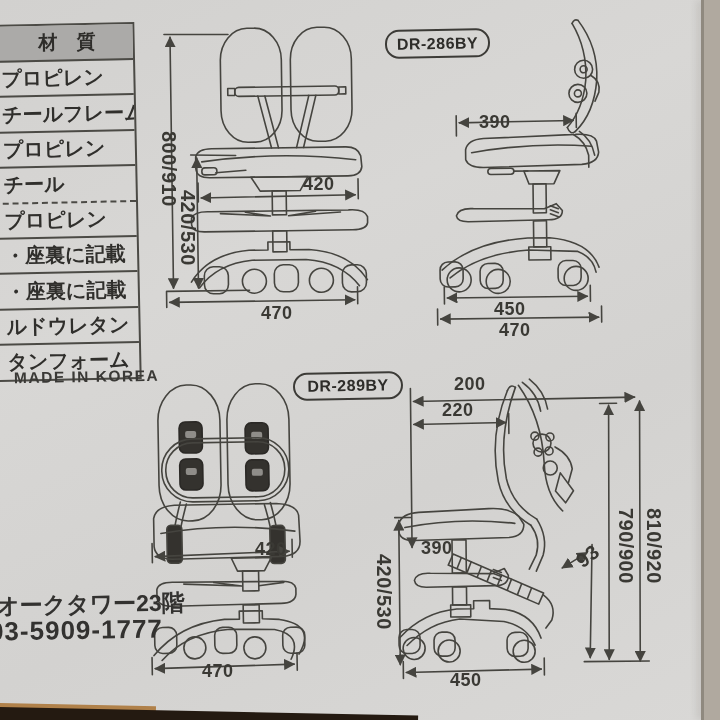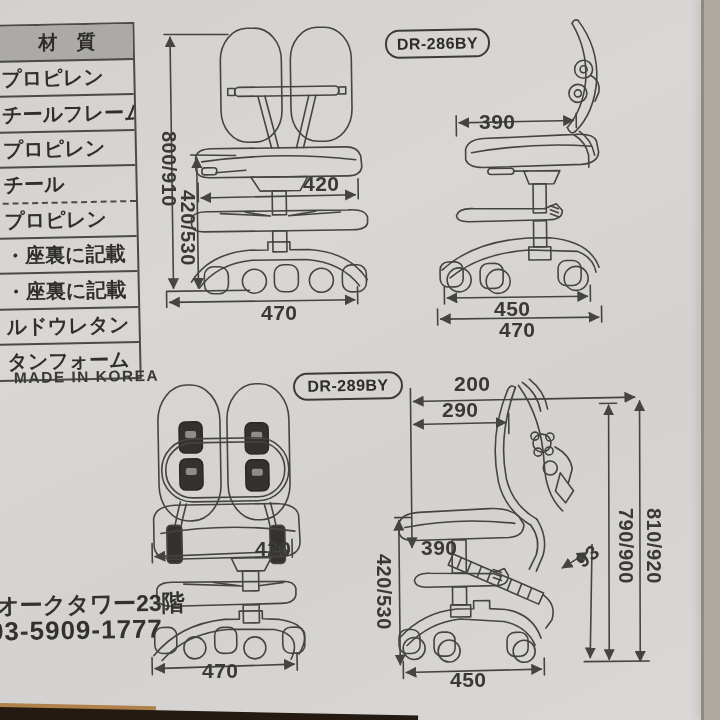--- a/index.html
+++ b/index.html
@@ -19,21 +19,21 @@
     padding-right:30px;font-size:19px;font-weight:700;letter-spacing:7px;color:#2e2d2a;}
   .mat-row{height:33.4px;border-bottom:2px solid #4b4a45;display:flex;align-items:center;padding-left:60px;
     font-size:20px;font-weight:600;color:#302f2c;white-space:nowrap;overflow:hidden;}
   .mat-row.dashed{border-bottom:2px dashed #4b4a45;}
   .mat-row:last-child{border-bottom:none;}
   .made-in{left:14px;top:368px;font-size:15.5px;font-weight:700;letter-spacing:1.5px;color:#3a3936;transform:rotate(-1deg);}
   
   .pill{border:2.2px solid #3c3b37;border-radius:14px;display:flex;align-items:center;justify-content:center;
     font-size:16px;font-weight:700;color:#2e2d2a;letter-spacing:.5px;transform:rotate(-1deg);}
   
-  .dim{position:absolute;font-size:21px;font-weight:700;color:#3a3934;letter-spacing:.5px;white-space:nowrap;
+  .dim{position:absolute;font-size:18px;font-weight:700;color:#3a3934;letter-spacing:.5px;white-space:nowrap;
     transform-origin:center;line-height:20px;}
   .dim.rot{transform:rotate(90deg);font-size:20px;width:64px;text-align:center;}
   
   .addr{left:-4px;top:589px;font-size:23px;font-weight:700;color:#333230;transform:rotate(-1deg);white-space:nowrap;}
   .phone{left:-11px;top:615px;font-size:26px;font-weight:700;letter-spacing:1px;color:#333230;transform:rotate(-1deg);white-space:nowrap;}
   svg{position:absolute;overflow:visible;}
   .t1{transform:rotate(-.8deg);} .t2{transform:rotate(-.7deg);} .t3{transform:rotate(-1deg);} .t4{transform:rotate(-.6deg);}
 </style>
 </head>
 <body>
@@ -256,21 +256,21 @@
 <div class="dim" style="left:261px;top:303px;">470</div>
 
 <div class="dim" style="left:479px;top:112px;">390</div>
 <div class="dim" style="left:494px;top:299px;">450</div>
 <div class="dim" style="left:499px;top:320px;">470</div>
 
 <div class="dim" style="left:255px;top:539px;">420</div>
 <div class="dim" style="left:202px;top:661px;">470</div>
 
 <div class="dim" style="left:454px;top:374px;">200</div>
-<div class="dim" style="left:442px;top:400px;">290</div>
+<div class="dim" style="left:442px;top:400px;">220</div>
 <div class="dim" style="left:421px;top:538px;">390</div>
 <div class="dim" style="left:576px;top:546px;transform:rotate(-38deg);font-size:20px;">93</div>
 <div class="dim rot" style="left:352px;top:576px;">420/530</div>
 <div class="dim rot" style="left:594px;top:530px;">790/900</div>
 <div class="dim rot" style="left:622px;top:530px;">810/920</div>
 <div class="dim" style="left:450px;top:670px;">450</div>
 
 <div class="abs addr">オークタワー23階</div>
 <div class="abs phone">03-5909-1777</div>
 

